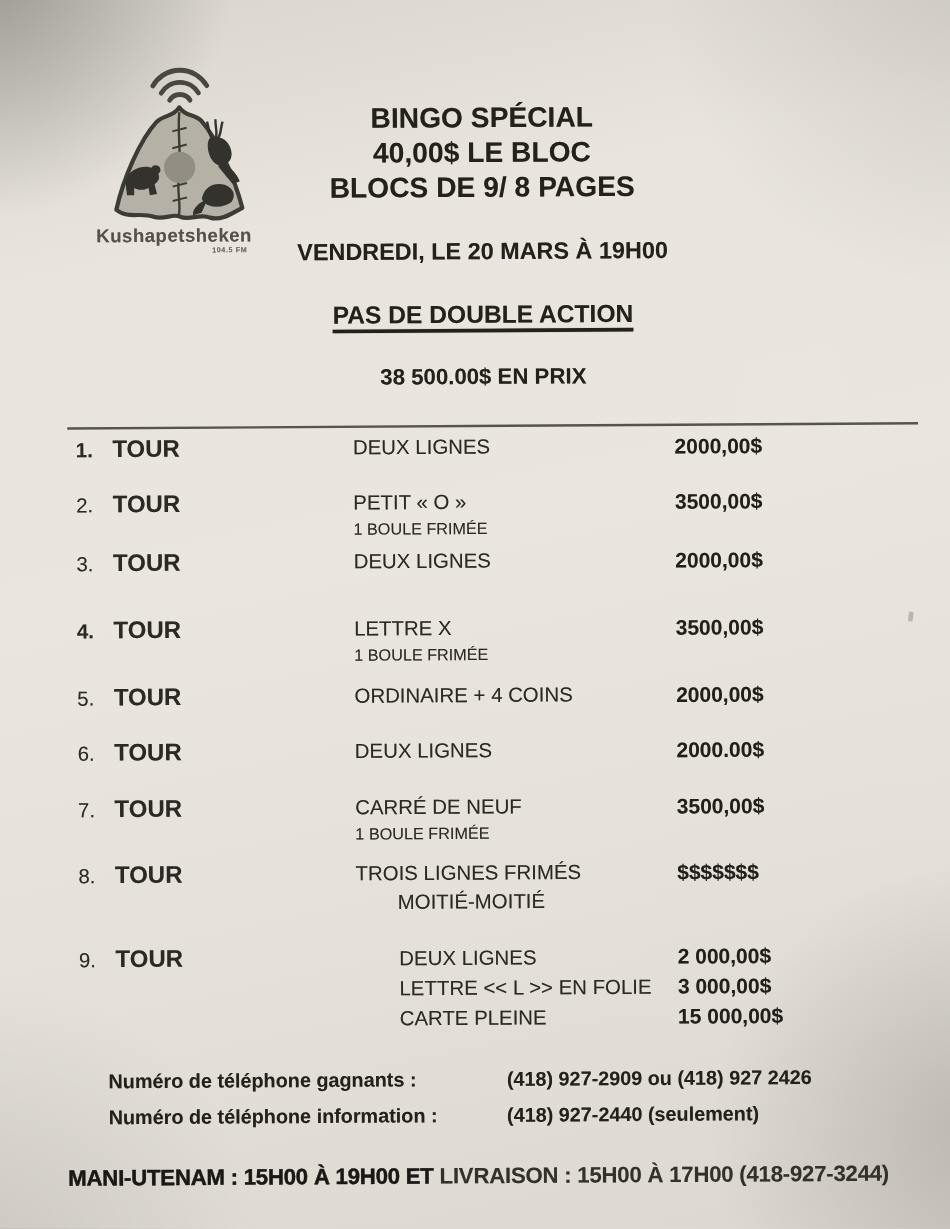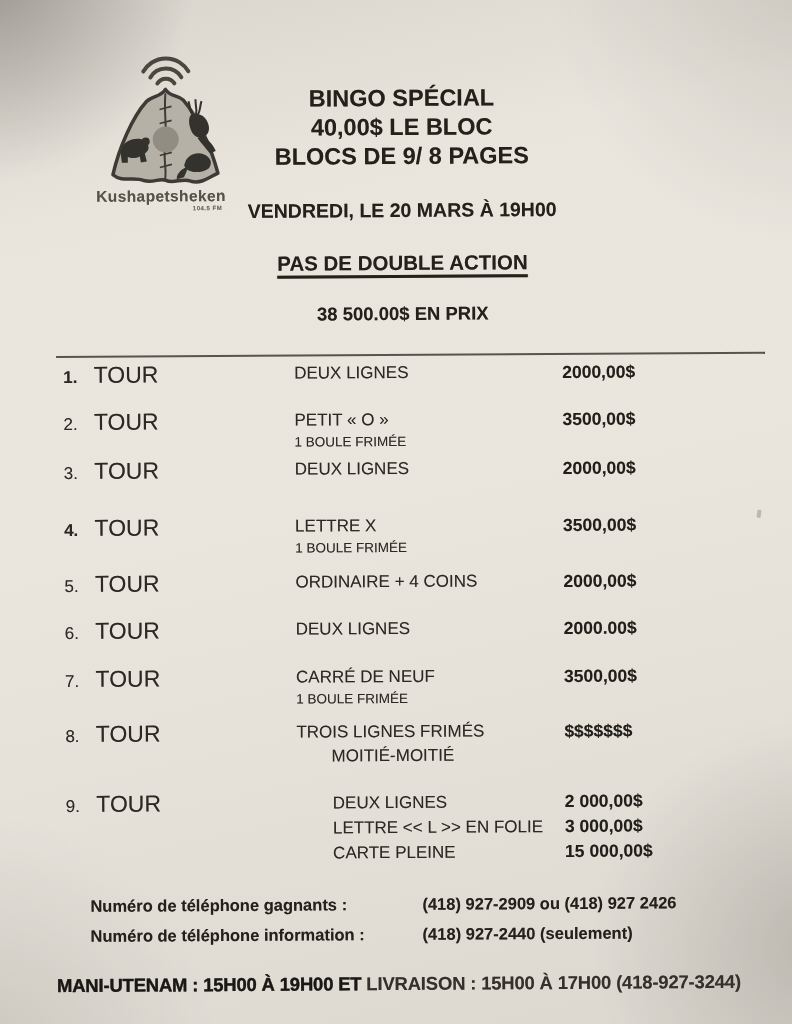--- a/index.html
+++ b/index.html
@@ -13,21 +13,21 @@
       radial-gradient(circle at 103% 92%, rgba(100,96,88,.28), rgba(100,96,88,0) 18%),
       radial-gradient(circle at -3% 103%, rgba(110,106,98,.18), rgba(110,106,98,0) 18%),
       linear-gradient(168deg,#d9d5cd 0%,#e9e5dd 20%,#eae6de 45%,#e5e1d9 70%,#dcd8d0 100%);
   }
   .content{
     position:absolute; inset:0;
     transform:rotate(-0.35deg);
     text-shadow:0 0 0.5px rgba(43,41,36,.35);
   }
   
-  .logo{position:absolute;left:92px;top:50px;width:152px;}
+  .logo{position:absolute;left:76px;top:50px;width:152px;}
   .logo-name{
     font-weight:bold;font-size:15.5px;letter-spacing:.4px;color:#56524a;
     text-align:center;padding-right:10px;margin-top:-2px;
   }
   .logo-freq{
     font-size:6px;color:#6e6a61;text-align:right;padding-right:20px;
     letter-spacing:.5px;margin-top:0px;font-weight:bold;
   }
   
   .headtext{margin-top:84px;text-align:center;padding-left:16px;}
@@ -36,21 +36,21 @@
   .notice{
     margin-top:29px;font-weight:bold;font-size:20.5px;line-height:24px;color:#232119;
     text-decoration:underline;text-decoration-thickness:2.5px;text-underline-offset:5px;
   }
   .prize-total{margin-top:28px;font-weight:bold;font-size:18.5px;line-height:22px;color:#232119;}
   
   .divider{margin:29px 26px 0 57px;height:2px;background:#56544c;border:0;}
   
   .row{display:grid;grid-template-columns:231px 268px 1fr;margin-left:64px;line-height:24px;}
   .row .num{display:inline-block;min-width:26px;font-size:17px;}
-  .row .tour{font-size:23px;}
+  .row .tour{font-size:20px;font-weight:bold;}
   .num-bold{font-weight:bold;}
   .game{font-size:17px;}
   .game-sub{font-size:13.5px;line-height:20px;}
   .prize{font-weight:bold;font-size:17.5px;color:#211f1a;}
   .r1{margin-top:5px;}
   .r2{margin-top:20px;}
   .r3{margin-top:5px;}
   .r4{margin-top:30px;}
   .r5{margin-top:12px;}
   .r6{margin-top:20px;}

